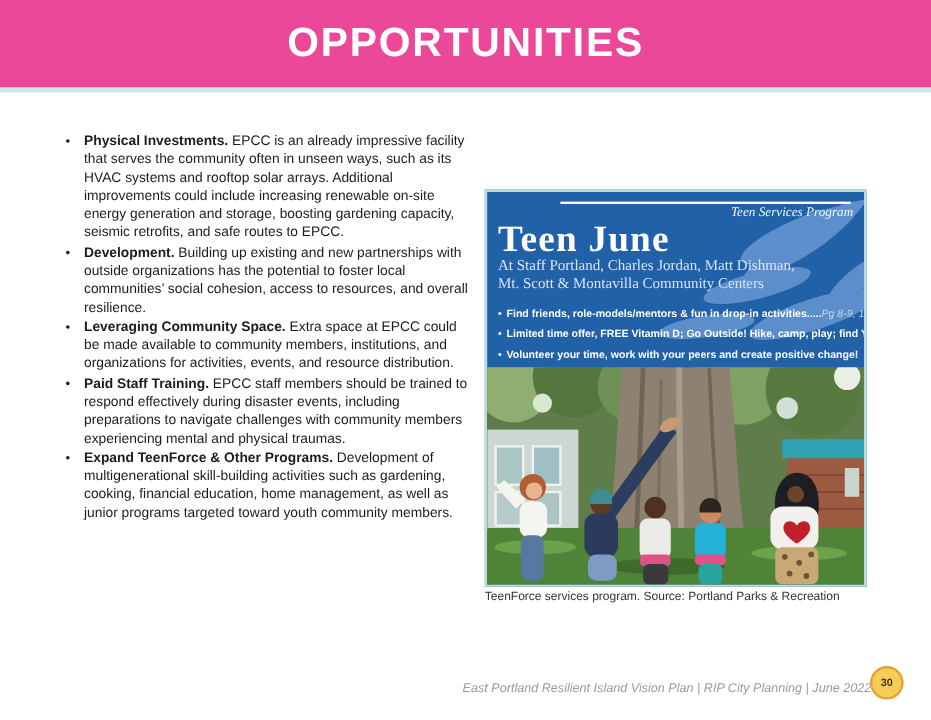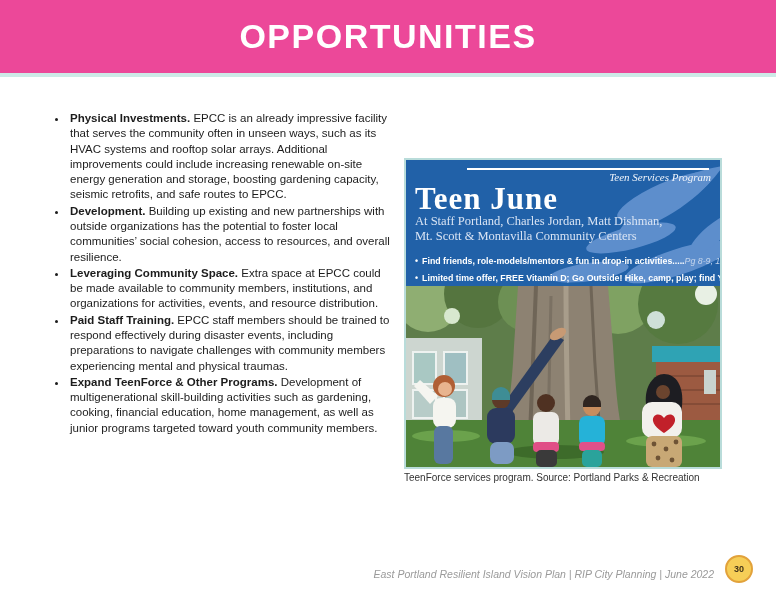--- a/index.html
+++ b/index.html
@@ -17,38 +17,38 @@
   .summary { position:absolute; left:55px; top:102px; width:336px; }
   .summary-heading { font-variant:small-caps; font-weight:bold; font-size:21px;
     color:#111111; letter-spacing:0.4px; }
   .bullets { margin:9px 0 0 13px; list-style:disc outside; }
   .bullets li { font-size:11.5px; line-height:1.33; color:#1c1c1c; padding-left:2px; margin-bottom:1px; }
   .bullets li b { font-weight:bold; }
 
   
   .figure { position:absolute; left:404px; top:158px; width:318px; }
   .flyer { border:2px solid #b9dcda; background:#2161a8; }
-  .flyer-header { position:relative; height:126px; overflow:hidden; padding:5px 9px 0 9px; }
+  .flyer-header { position:relative; height:146px; overflow:hidden; padding:5px 9px 0 9px; }
   .leaf-svg { position:absolute; right:-8px; top:4px; width:215px; height:128px; opacity:0.8; }
   .flyer-rule { position:relative; border-top:2px solid #ffffff; margin:3px 2px 0 52px; }
   .program-label { position:relative; text-align:right; font-family:"Liberation Serif", serif;
     font-style:italic; color:#f2f6fc; font-size:11px; margin-top:1px; }
   .flyer-title { position:relative; font-family:"Liberation Serif", serif; color:#ffffff;
     font-size:31px; font-weight:bold; letter-spacing:1px; line-height:1.0; margin-top:0px; }
   .flyer-subtitle { position:relative; font-family:"Liberation Serif", serif; color:#d9e4f4;
     font-size:12.5px; line-height:1.18; }
   .flyer-bullets { position:relative; margin-top:9px; }
   .fb { color:#ffffff; font-size:8.8px; font-weight:bold; line-height:1.95; white-space:nowrap; }
   .fb .dot { margin-right:4px; }
   .fb .pg { font-style:italic; font-weight:normal; color:#c3d4ec; }
   .photo { display:block; width:314px; height:181px; background:#5e7d4a; }
   .caption { margin-top:3px; font-size:10px; color:#333333; }
 
   
-  .footer-text { position:absolute; right:62px; top:568px; font-style:italic;
+  .footer-text { position:absolute; right:50px; top:568px; font-style:italic;
     color:#9a9a9a; font-size:10.5px; }
   .page-badge { position:absolute; right:23px; top:555px; width:28px; height:28px;
     border-radius:50%; background:#f6ce57; border:2px solid #e2a23b;
     display:flex; align-items:center; justify-content:center;
     font-size:9px; font-weight:bold; color:#43351a; }
 </style>
 </head>
 <body>
 
 <div class="page">

